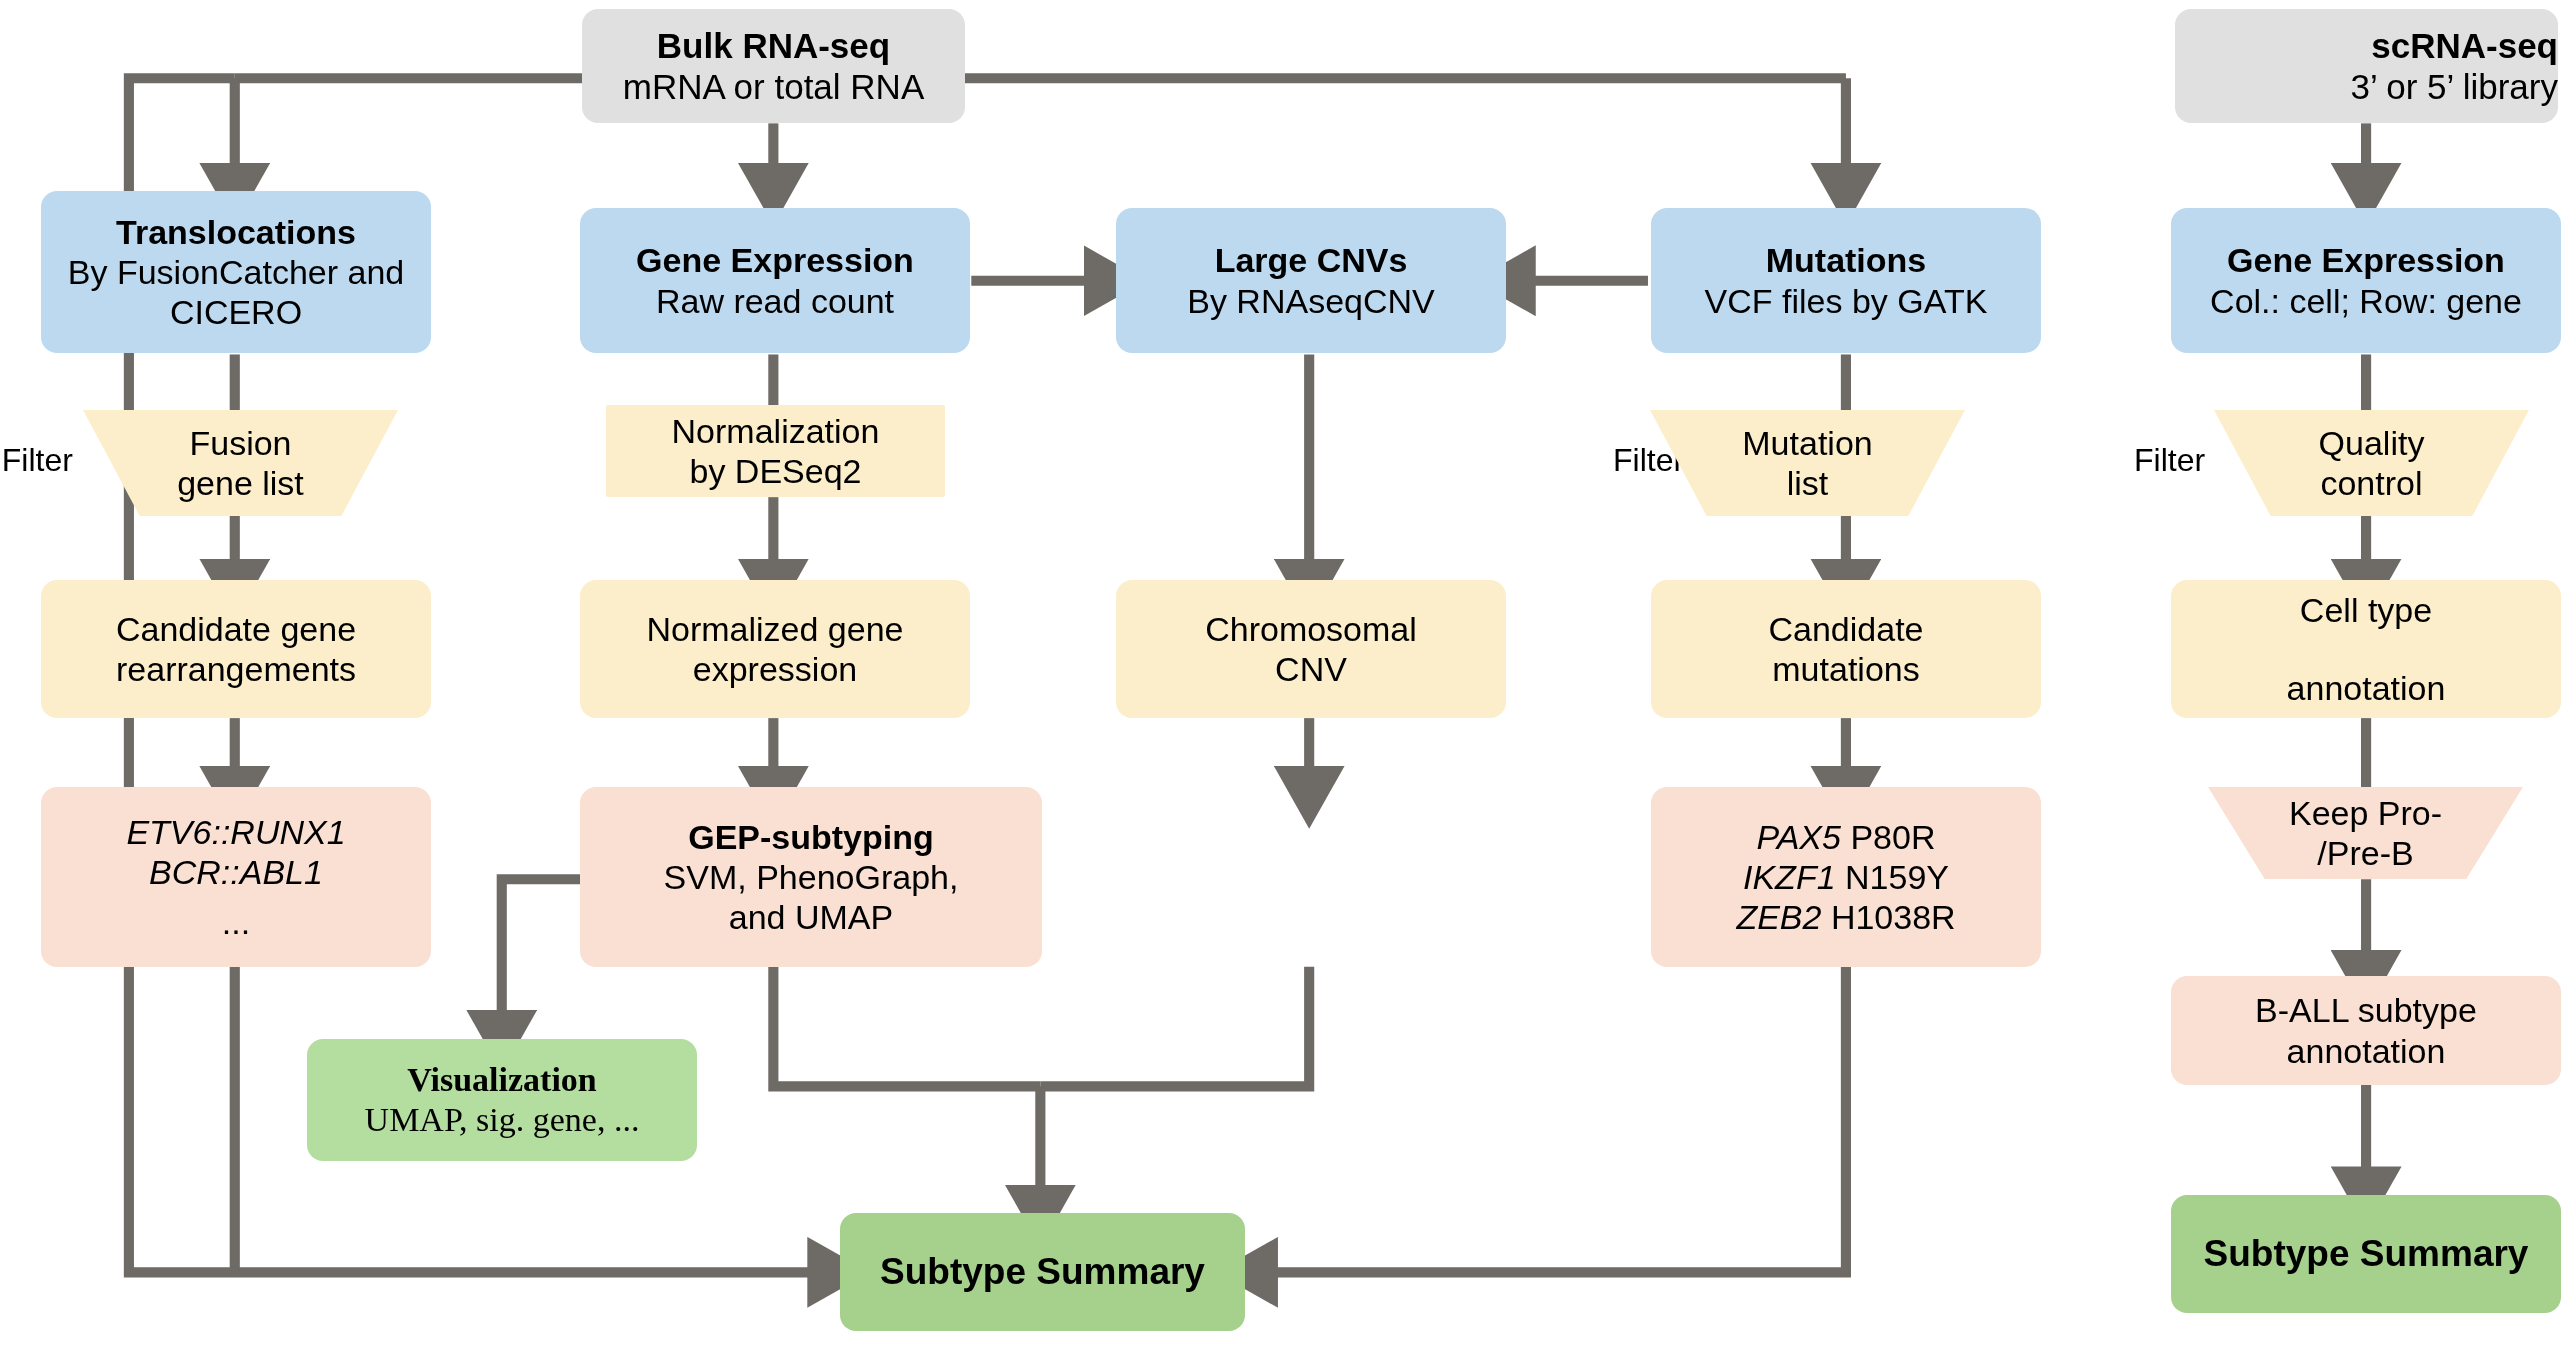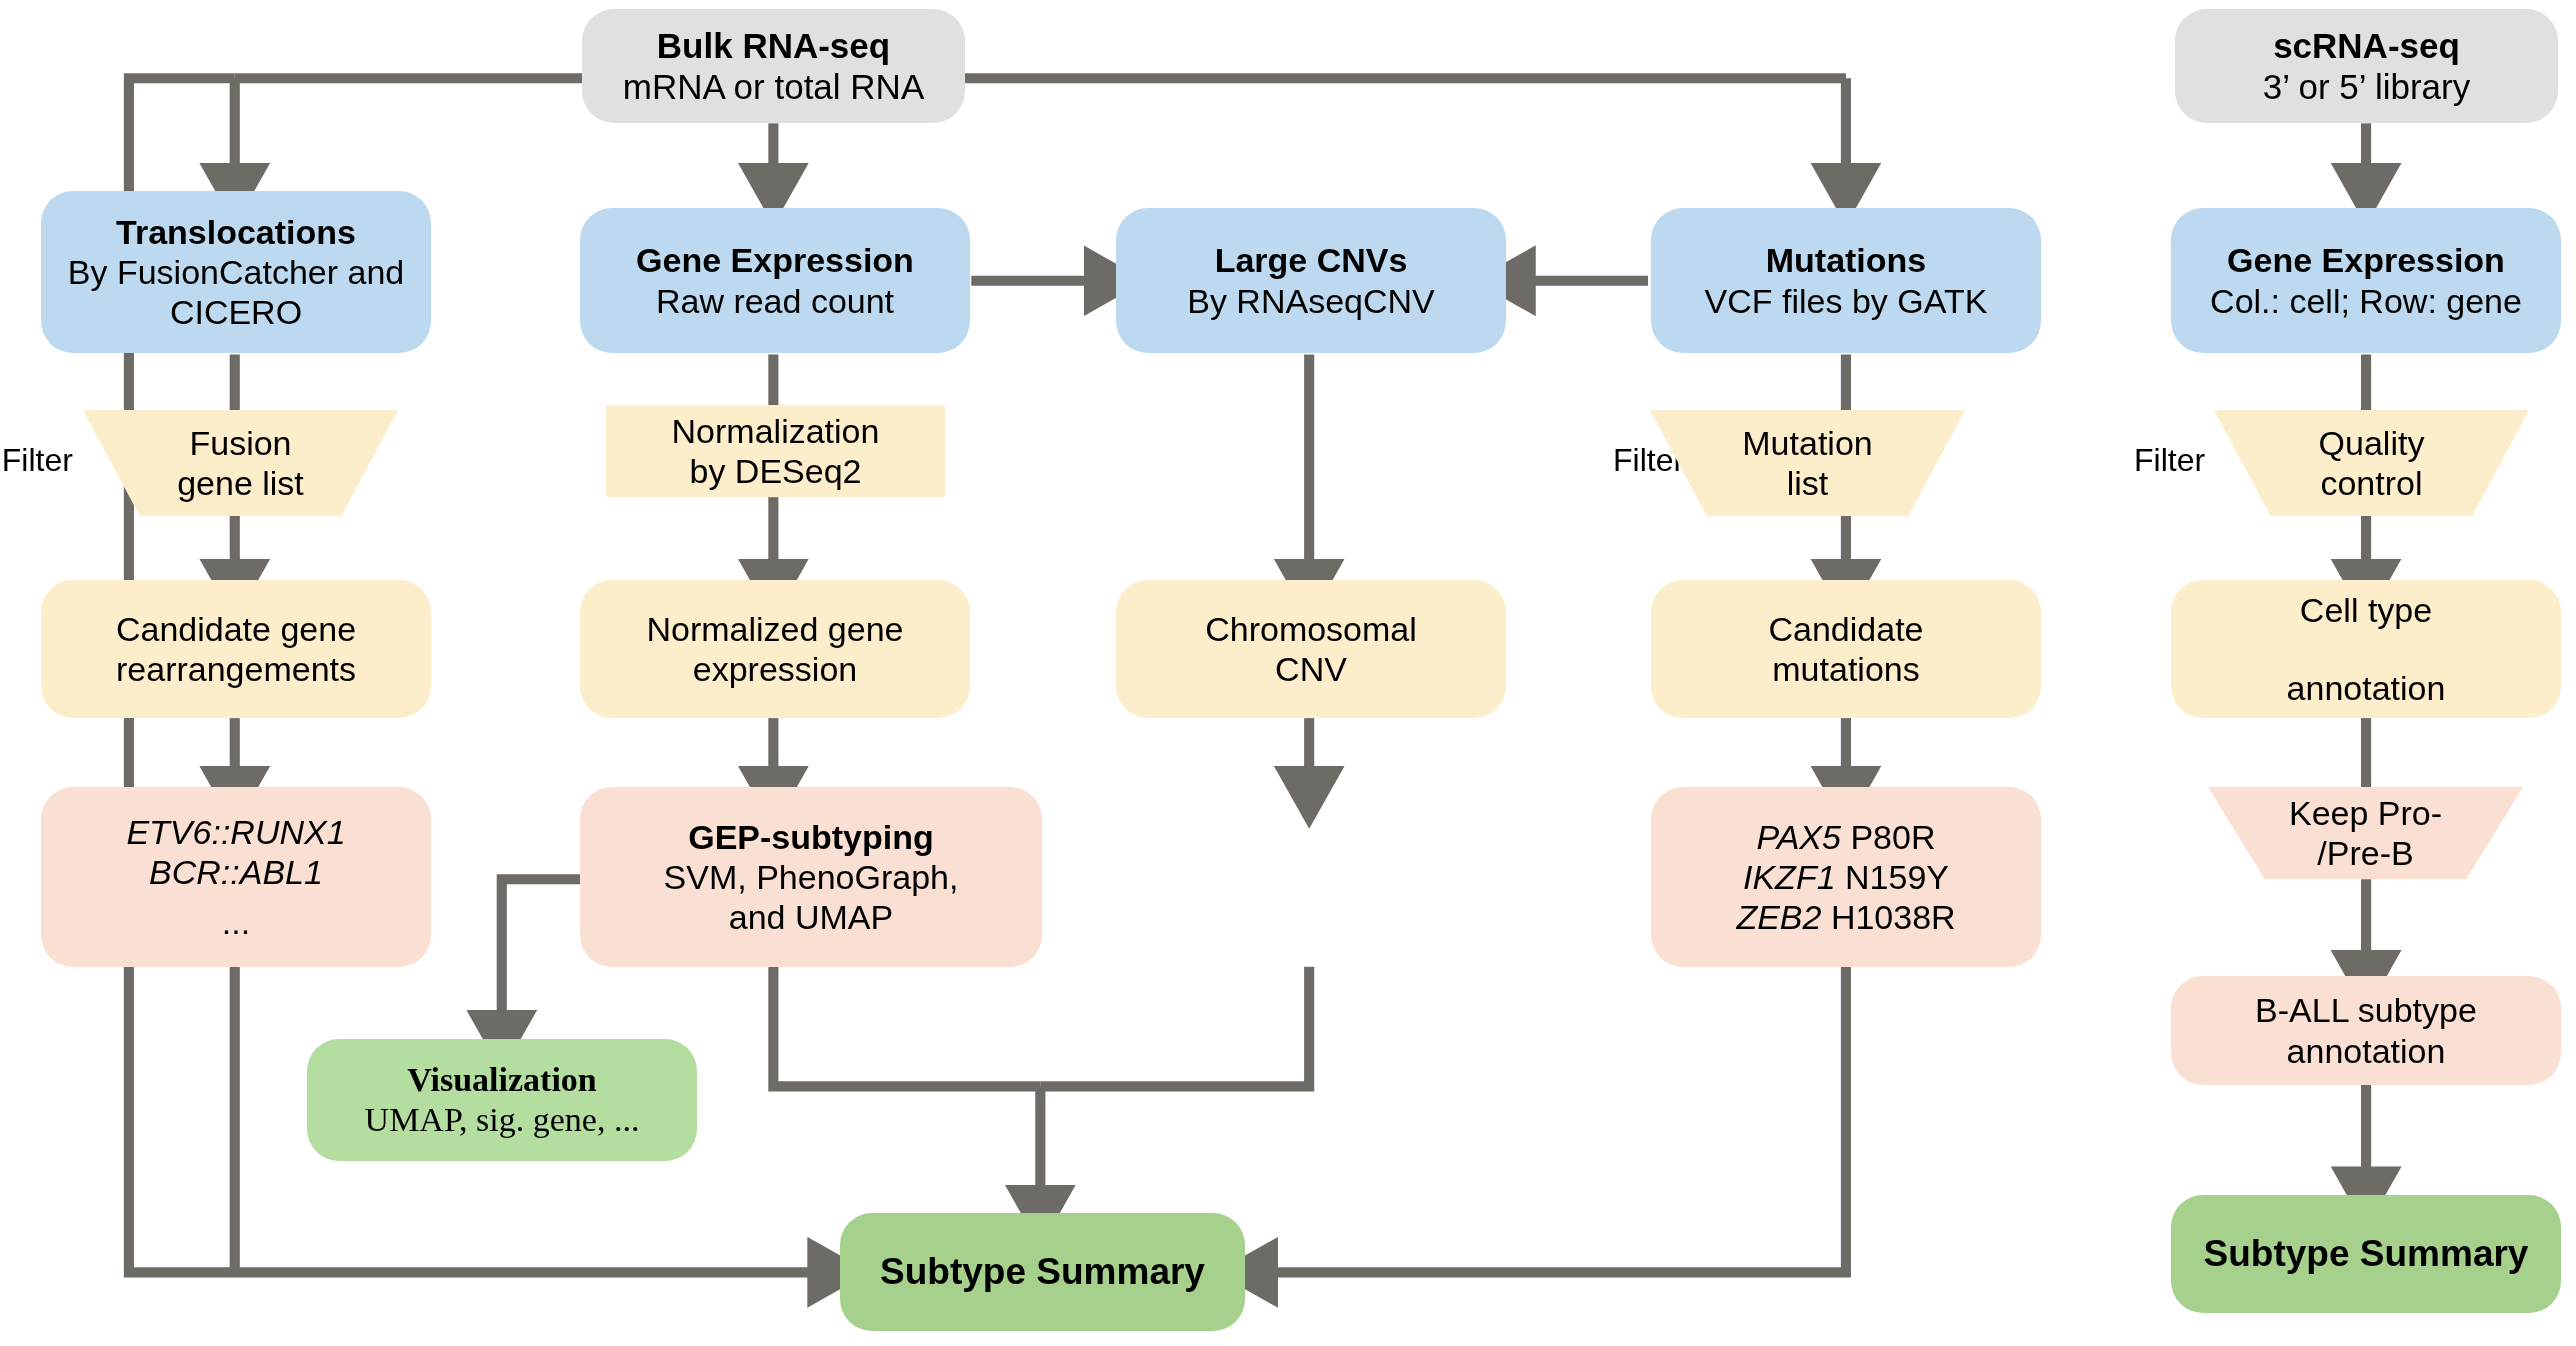--- a/index.html
+++ b/index.html
@@ -1,21 +1,21 @@
 <!DOCTYPE html>
 <html style="font-size:14.7px"><head>
 <meta charset="utf-8">
 <style>
   html,body{margin:0;padding:0;background:#ffffff;}
   body{font-family:"Liberation Sans", sans-serif;}
   #stage{position:relative;width:2576px;height:1346px;background:#fff;overflow:hidden;}
   svg.edges{position:absolute;left:0;top:0;width:2576px;height:1346px;pointer-events:none;}
 
   .node{position:absolute;box-sizing:border-box;display:flex;flex-direction:column;
-        align-items:center;justify-content:center;text-align:center;border-radius:32px;
+        align-items:center;justify-content:center;text-align:center;border-radius:16px;
         line-height:1.18;color:#000;}
   .node .ttl{font-weight:bold;}
   .node .sub{font-weight:normal;}
 
   .gray{background:#e0e0e0;}
   .blue{background:#bcd9ef;}
   .yellow{background:#fceeca;}
   .pink{background:#f9e0d3;}
   .green{background:#b4dda0;font-family:Liberation Serif, serif;}
   .green-dark{background:#a5d18d;}
@@ -87,21 +87,21 @@
       <path d="M 2570,955 L 2570,1055" marker-end="url(#ah)"></path>
       <path d="M 2570,1175 L 2570,1290" marker-end="url(#ah)"></path>
     </g>
   </svg>
 
   <div class="node gray" style="left:582px;top:9.2px;width:383px;height:114px;font-size:35px;">
     <div class="ttl">Bulk RNA-seq</div>
     <div class="sub">mRNA or total RNA</div>
   </div>
 
-  <div class="node gray" style="left:2175px;top:9.2px;width:383px;height:114px;font-size:35px;">
+  <div class="node gray" style="left:2175px;top:9.2px;width:383px;height:114px;font-size:35px;align-items:flex-end;">
     <div class="ttl">scRNA-seq</div>
     <div class="sub">3’ or 5’ library</div>
   </div>
 
   <div class="node blue" style="left:41px;top:191px;width:390px;height:162px;font-size:34px;">
     <div class="ttl">Translocations</div>
     <div class="sub" style="max-width:368px;">By FusionCatcher and CICERO</div>
   </div>
 
   <div class="node blue" style="left:580px;top:208px;width:390px;height:145px;font-size:34px;">

